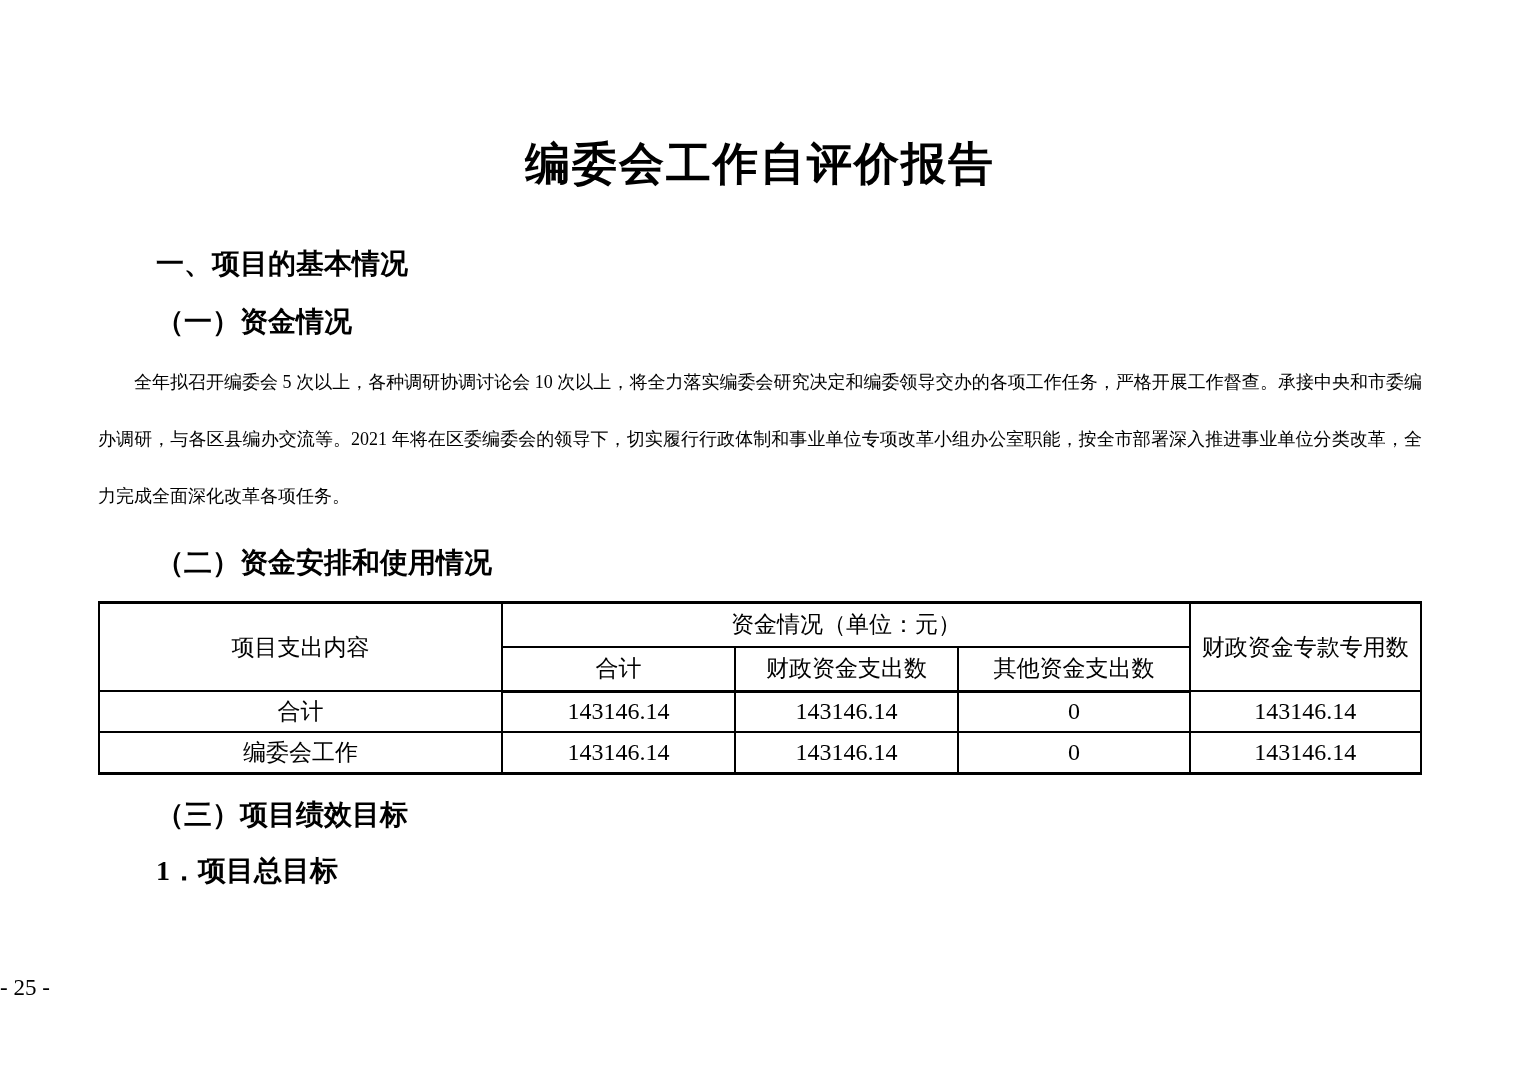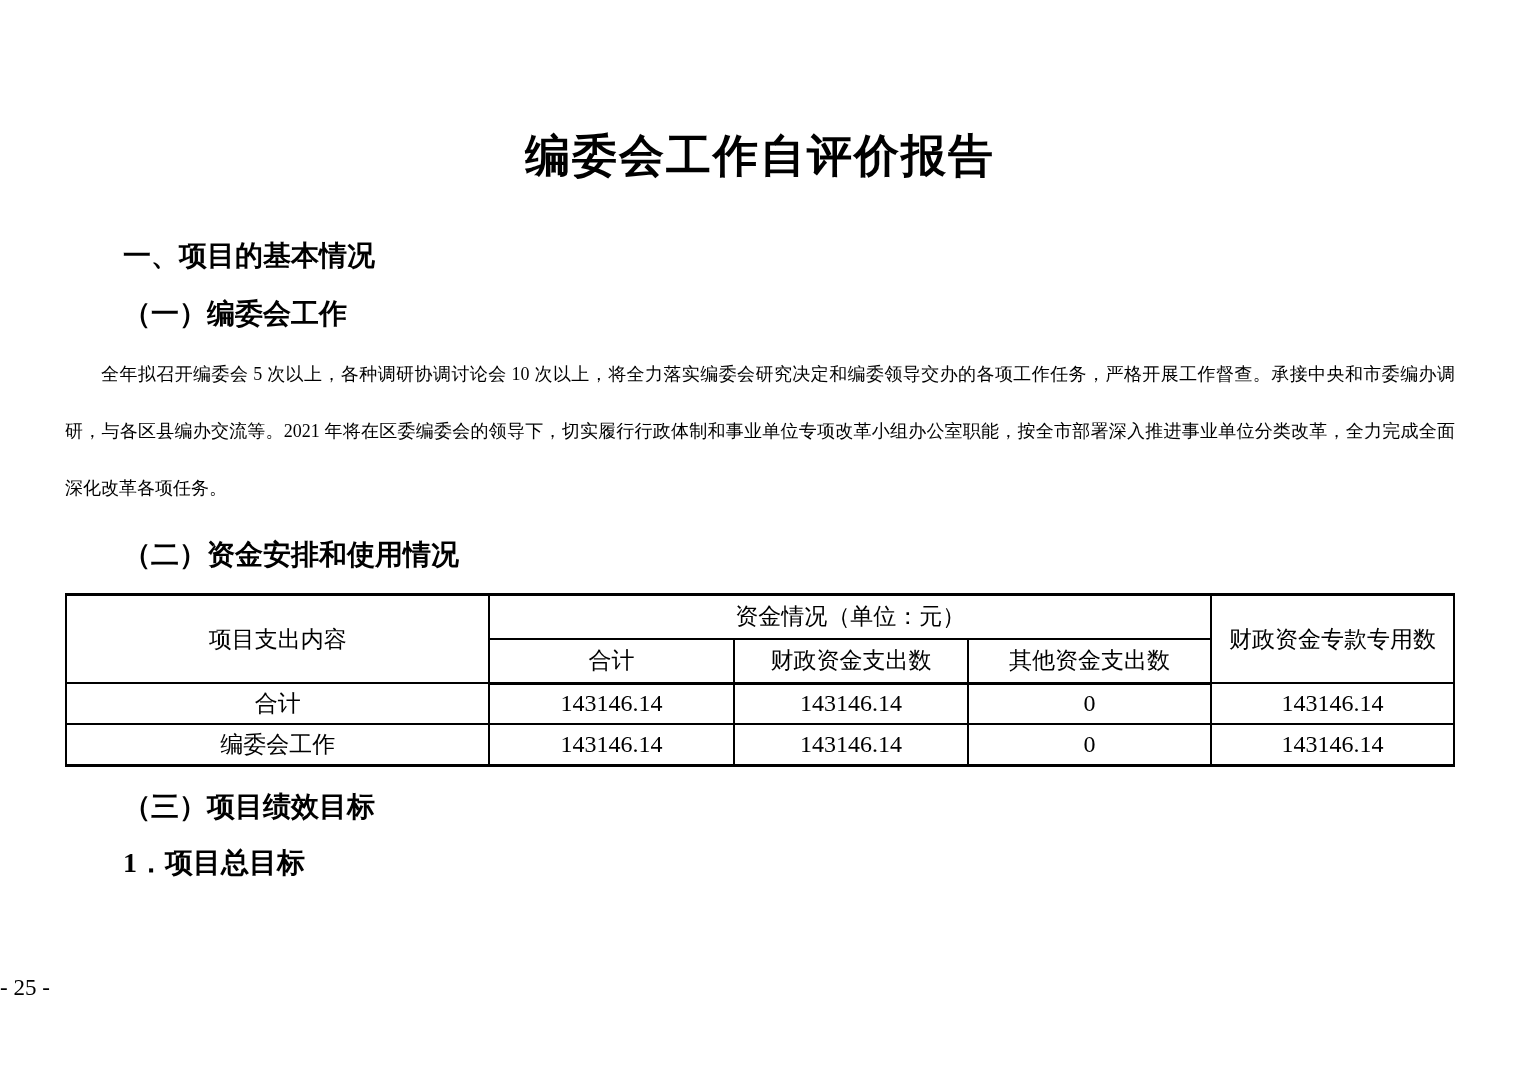--- a/index.html
+++ b/index.html
@@ -11,25 +11,25 @@
     position: relative;
     width: 1520px;
     height: 1074px;
     background: #ffffff;
     color: #000000;
     font-family: "Liberation Serif", "DejaVu Serif", serif;
     overflow: hidden;
     box-sizing: border-box;
   }
   .content {
-    padding: 0 65px;
+    padding: 0 98px;
     box-sizing: border-box;
   }
   .doc-title {
-    margin: 0;
+    margin: 8px;
     padding-top: 126px;
     text-align: center;
     font-size: 45px;
     font-weight: bold;
     letter-spacing: 2px;
     line-height: 60px;
   }
   .h1-heading {
     margin: 50px 0 0 0;
     padding-left: 58px;
@@ -95,21 +95,21 @@
   }
 </style>
 </head>
 <body>
 
 <div class="page">
   <h1 class="doc-title">编委会工作自评价报告</h1>
 
   <div class="content">
     <div class="h1-heading">一、项目的基本情况</div>
-    <div class="h2-heading">（一）编委会工作</div>
+    <div class="h2-heading">（一）资金情况</div>
     <p class="body-paragraph">全年拟召开编委会 5 次以上，各种调研协调讨论会 10 次以上，将全力落实编委会研究决定和编委领导交办的各项工作任务，严格开展工作督查。承接中央和市委编办调研，与各区县编办交流等。2021 年将在区委编委会的领导下，切实履行行政体制和事业单位专项改革小组办公室职能，按全市部署深入推进事业单位分类改革，全力完成全面深化改革各项任务。</p>
 
     <div class="h2-heading">（二）资金安排和使用情况</div>
 
     <table class="fund-table">
       <colgroup>
         <col style="width:30.5%">
         <col style="width:17.6%">
         <col style="width:16.9%">
         <col style="width:17.5%">

